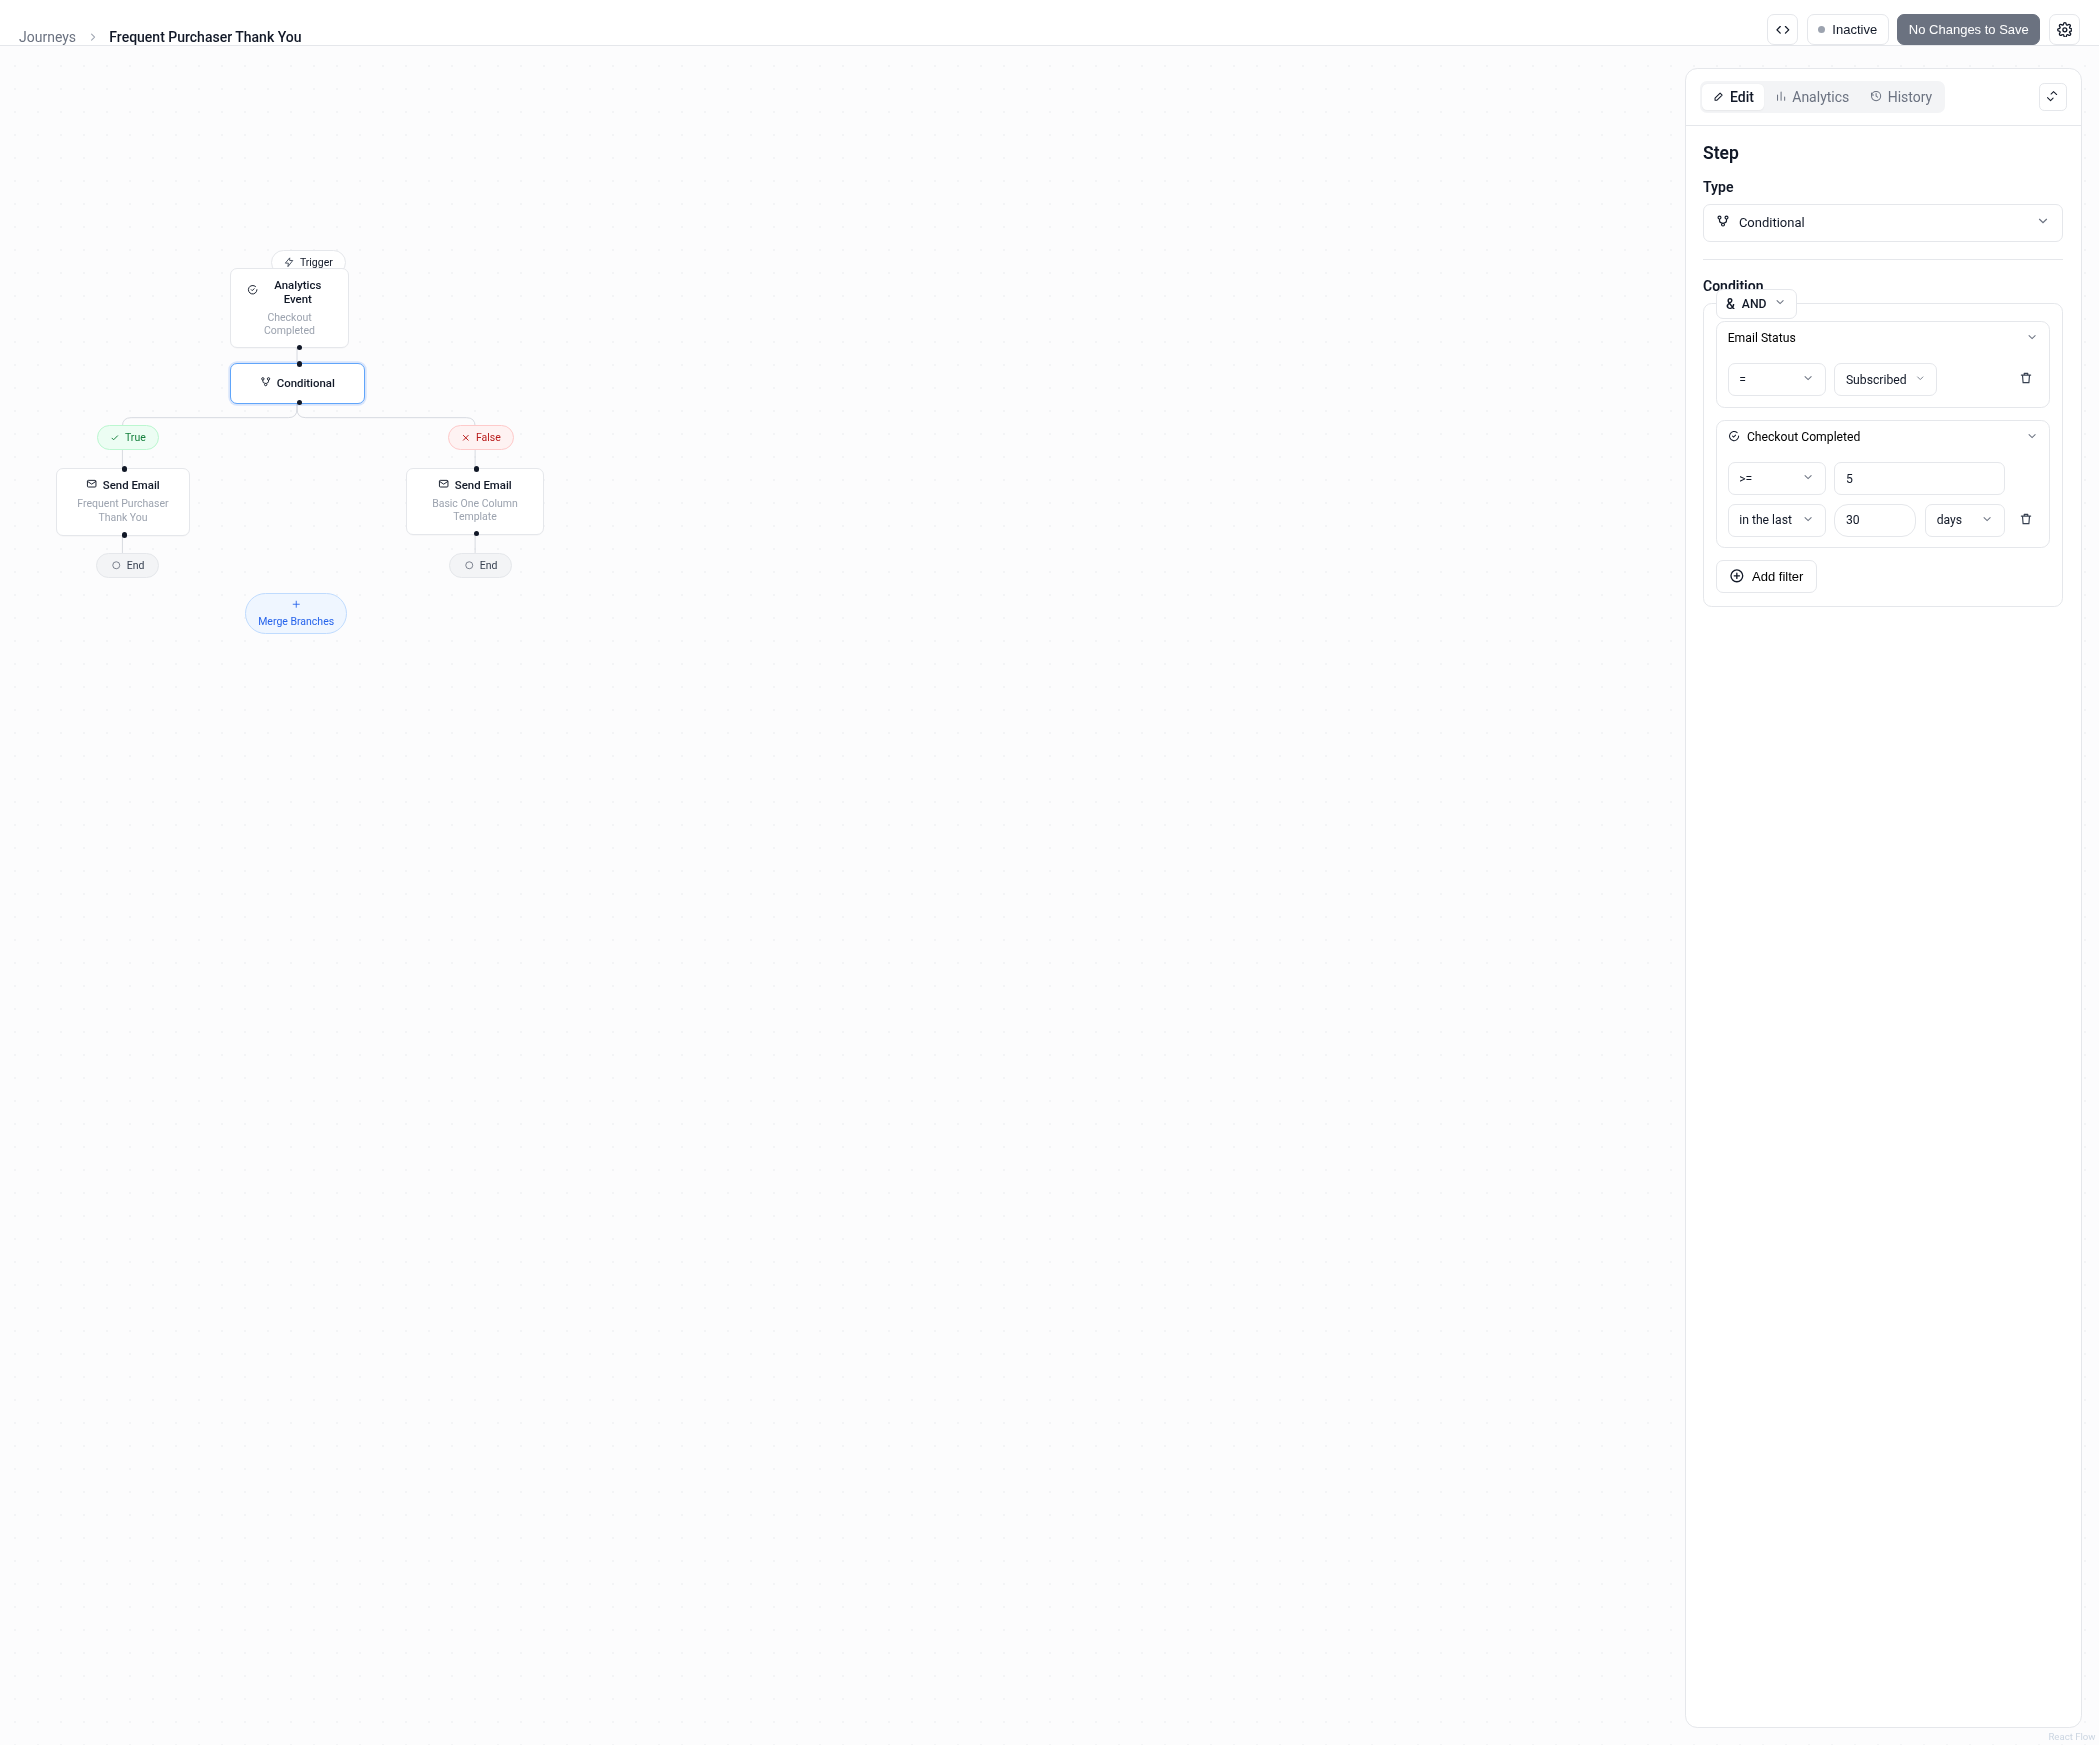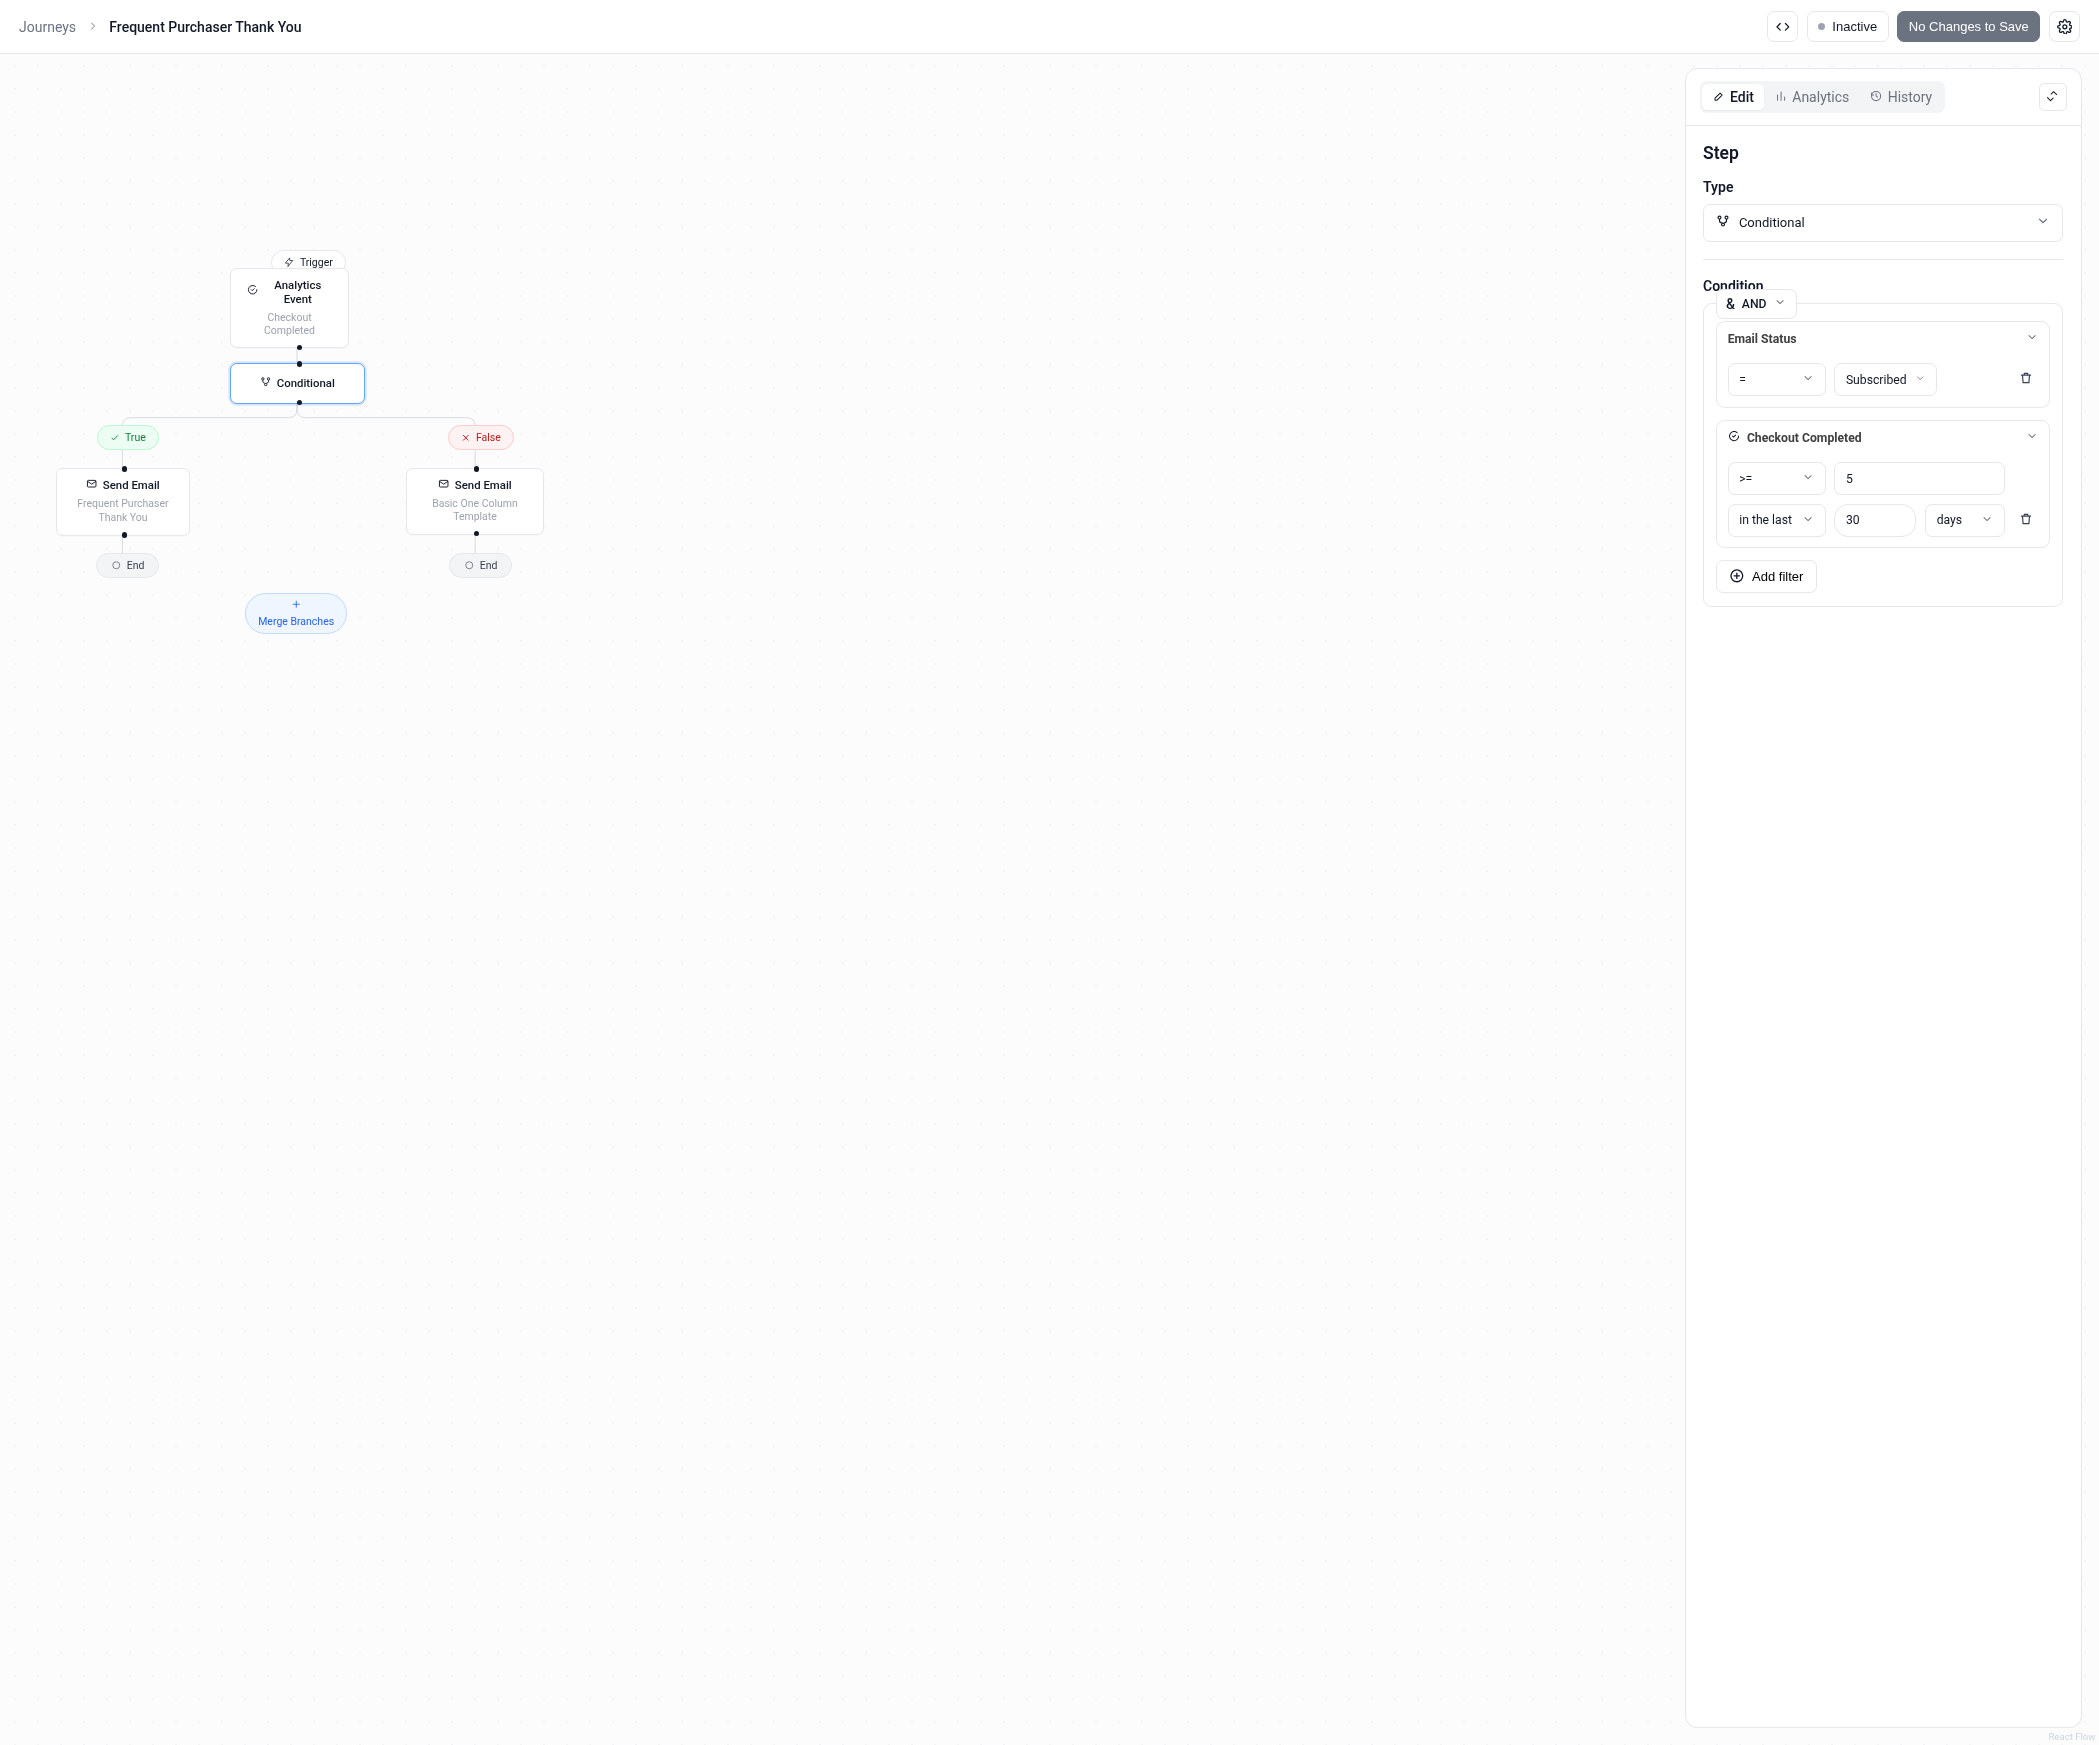--- a/index.html
+++ b/index.html
@@ -1,25 +1,25 @@
 <!DOCTYPE html>
 <html style="font-size:14px"><head>
 <meta charset="utf-8">
 <style>
   * { box-sizing: border-box; margin: 0; padding: 0; }
   html, body { width: 100%; height: 100%; font-family: -apple-system, BlinkMacSystemFont, "Segoe UI", Roboto, Helvetica, Arial, sans-serif; background: #fcfcfd; color: #111827; }
   body { position: relative; overflow: hidden; }
 
   
   .header {
-    height: 54px;
+    height: 46px;
     background: #ffffff;
     border-bottom: 0.9px solid #e5e7eb;
     display: flex;
-    align-items: center;
+    align-items: flex-end;
     padding: 0 19px;
     justify-content: space-between;
     position: relative;
     z-index: 3;
   }
   .breadcrumb { display: flex; align-items: center; gap: 10.5px; font-size: 14px; }
   .breadcrumb .crumb-root { color: #6b7280; cursor: pointer; }
   .breadcrumb .chevron svg { display: block; }
   .breadcrumb .crumb-current { color: #111827; font-weight: 500; }
   .header-actions { display: flex; align-items: center; gap: 8.7px; }
@@ -201,26 +201,25 @@
   .filter-block {
     border: 0.9px solid #e5e7eb;
     border-radius: 8.7px;
     padding: 8.7px 10.5px 10.5px 10.5px;
     margin-bottom: 12.2px;
     position: relative;
     margin-top: 12.2px;
   }
   .filter-head {
     display: flex;
-    align-items: flex-end;
+    align-items: flex-start;
     gap: 7px;
     font-size: 12.2px;
-    color: #404040;
+    color: #000000;
     padding-bottom: 8.7px;
-    font-weight: bold;
   }
   .filter-head .chev { margin-left: auto; }
   .row { display: flex; gap: 8.7px; margin-top: 8.7px; align-items: center; }
   .cell {
     flex: 1;
     height: 33px;
     border: 0.9px solid #e5e7eb;
     border-radius: 7px;
     display: flex;
     align-items: center;

